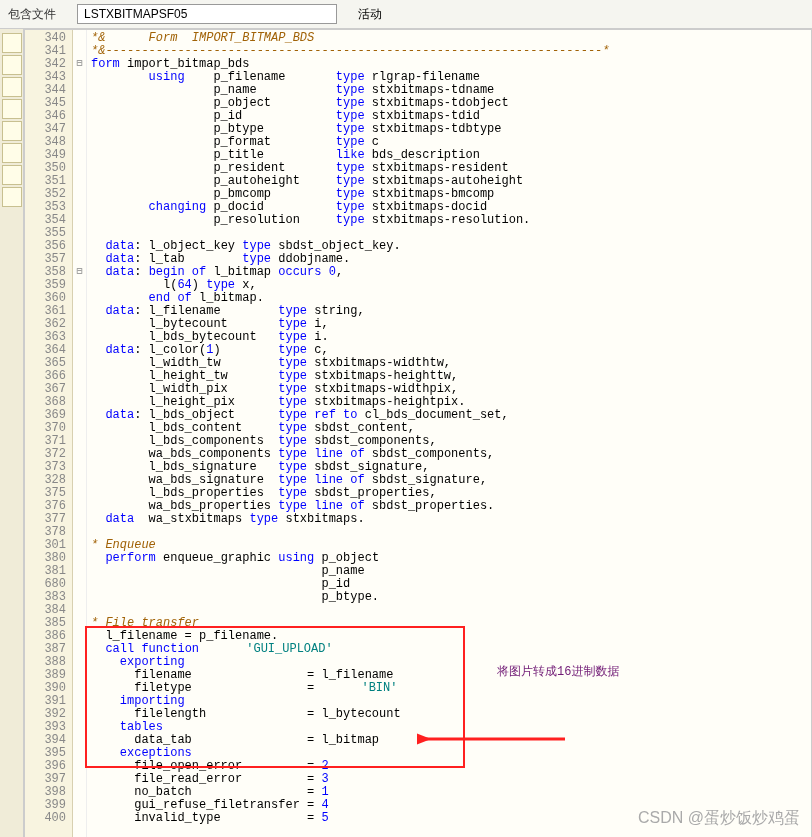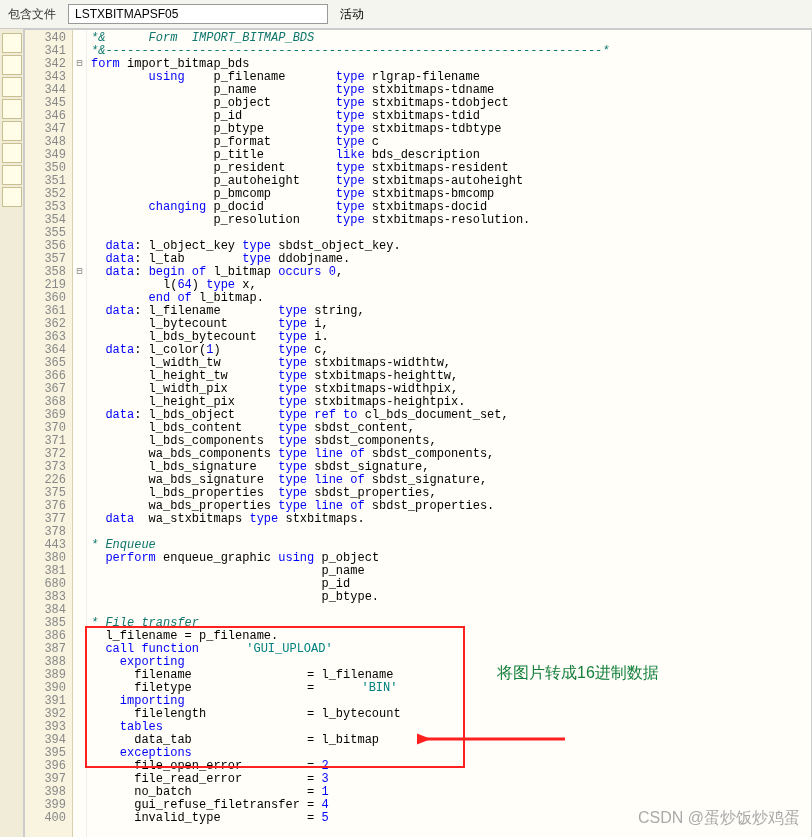--- a/index.html
+++ b/index.html
@@ -11,21 +11,21 @@
   height: 837px;
   overflow: hidden;
   position: relative;
 }
 .topbar {
   display: flex;
   align-items: center;
   padding: 4px 8px;
   background: #f5f5f0;
   border-bottom: 1px solid #ccc;
-  gap: 12px;
+  gap: 21px;
 }
 .topbar-label { color: #333; }
 .topbar-input {
   border: 1px solid #999;
   padding: 1px 6px;
   width: 260px;
   height: 20px;
   font-size: 12px;
   font-family: inherit;
 }
@@ -88,31 +88,31 @@
   font-size: 12px;
   line-height: 13px;
   white-space: pre;
   color: #000;
   position: relative;
 }
 .code-line { height: 13px; display: block; }
 .kw { color: #0000ff; }
 .str { color: #008080; margin-left: 40px; }
 .num { color: #0000ff; }
-.cmt { color: #0f766e; font-style: italic; }
+.cmt { color: #a16207; font-style: italic; }
 .annotation-box {
   position: absolute;
   border: 2px solid #ff2020;
   pointer-events: none;
 }
 .annotation-text {
   position: absolute;
-  color: #15803d;
-  font-size: 16px;
-  font-family: Liberation Sans, sans-serif;
+  color: #701a75;
+  font-size: 12px;
+  font-family: Liberation Mono, monospace;
 }
 .annotation-arrow {
   position: absolute;
   pointer-events: none;
 }
 .watermark {
   position: absolute;
   bottom: 8px;
   right: 12px;
   color: #aaa;
@@ -154,41 +154,41 @@
         <div>349</div>
         <div>350</div>
         <div>351</div>
         <div>352</div>
         <div>353</div>
         <div>354</div>
         <div>355</div>
         <div>356</div>
         <div>357</div>
         <div>358</div>
-        <div>219</div>
+        <div>359</div>
         <div>360</div>
         <div>361</div>
         <div>362</div>
         <div>363</div>
         <div>364</div>
         <div>365</div>
         <div>366</div>
         <div>367</div>
         <div>368</div>
         <div>369</div>
         <div>370</div>
         <div>371</div>
         <div>372</div>
         <div>373</div>
-        <div>226</div>
+        <div>328</div>
         <div>375</div>
         <div>376</div>
         <div>377</div>
         <div>378</div>
-        <div>443</div>
+        <div>301</div>
         <div>380</div>
         <div>381</div>
         <div>680</div>
         <div>383</div>
         <div>384</div>
         <div>385</div>
         <div>386</div>
         <div>387</div>
         <div>388</div>
         <div>389</div>

